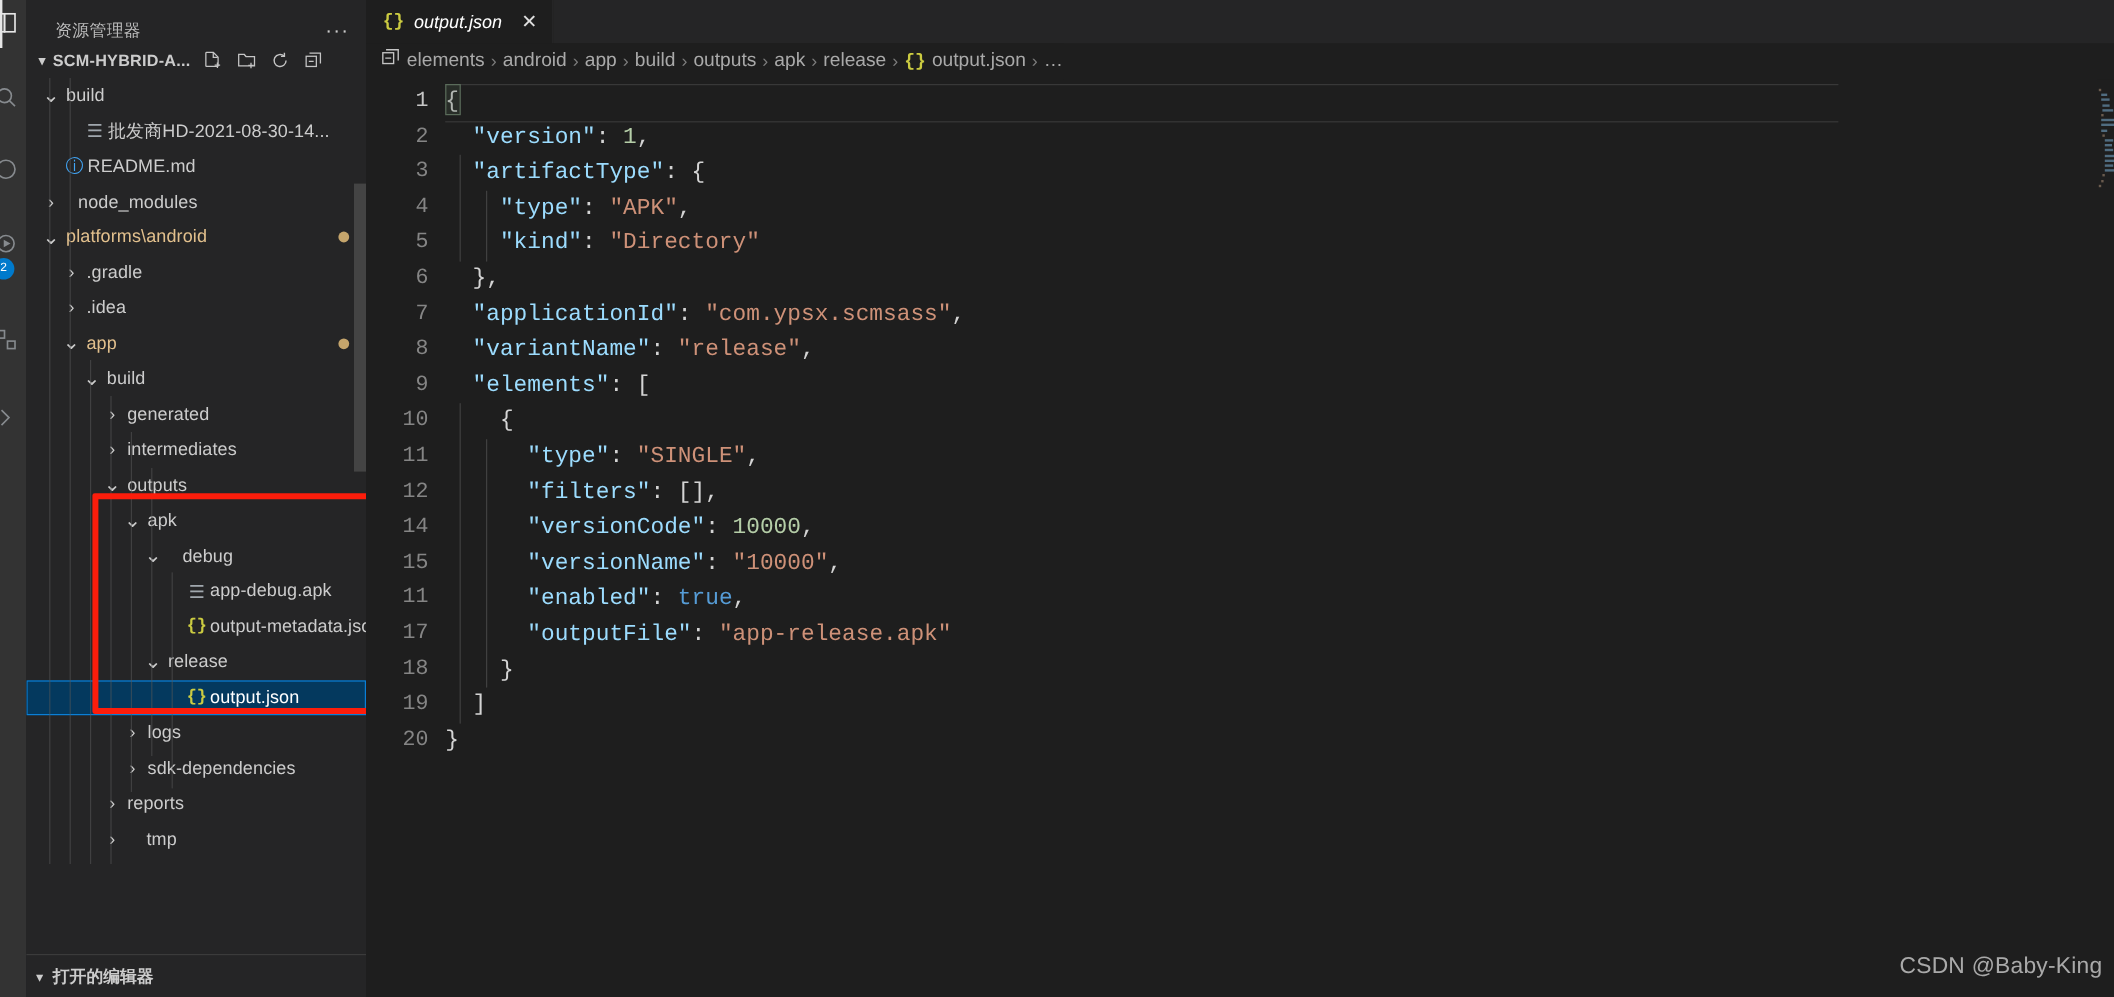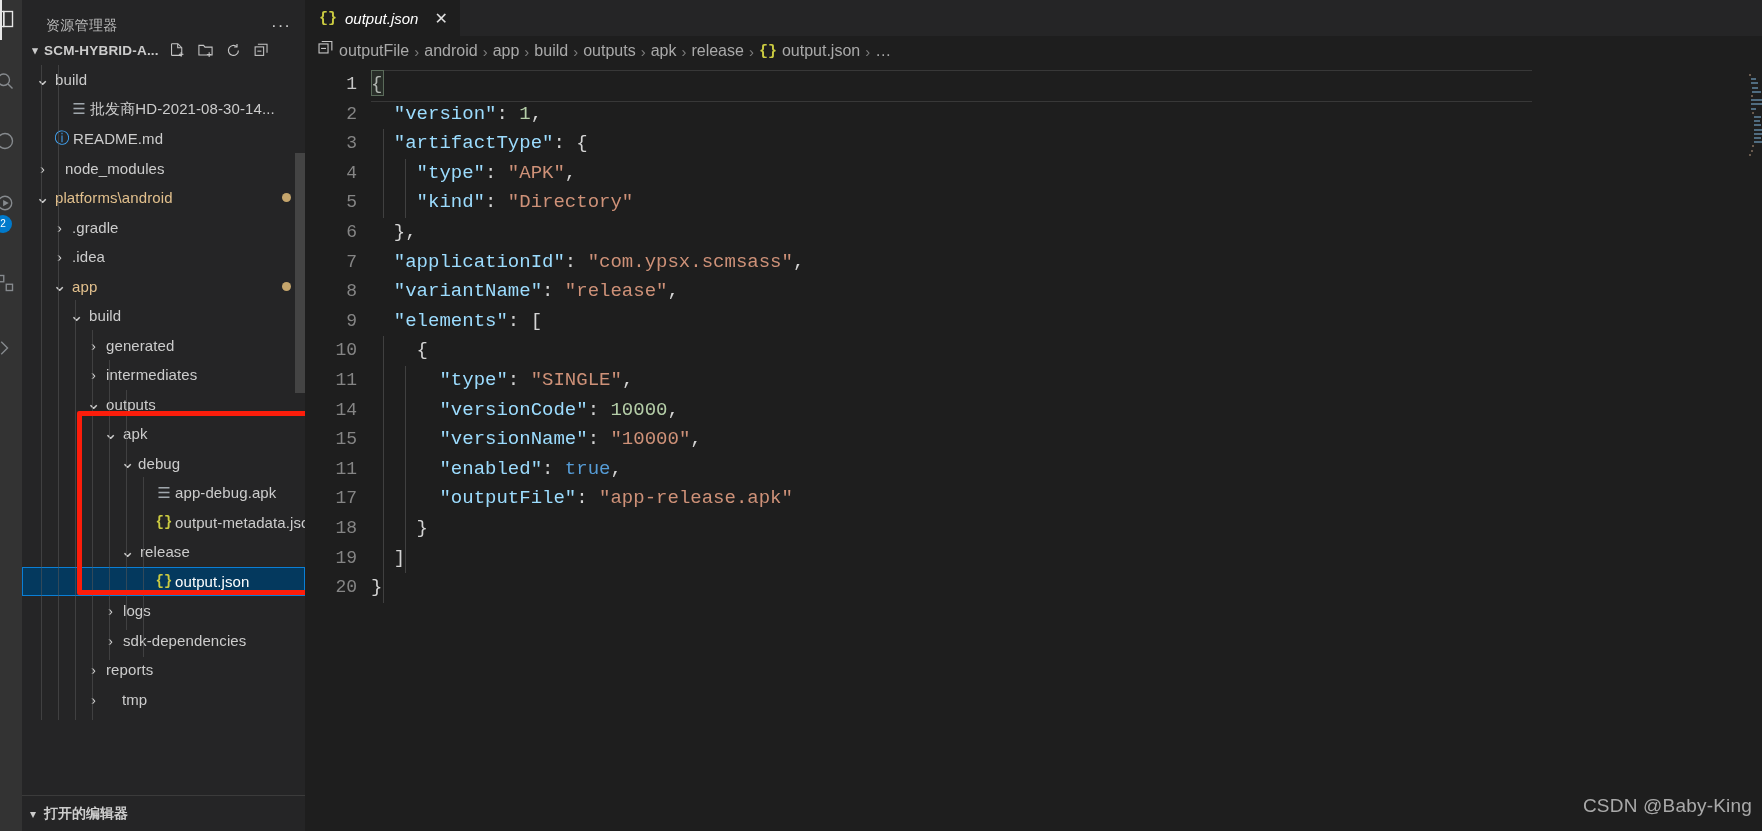--- a/index.html
+++ b/index.html
@@ -303,21 +303,21 @@
             <span class="lbl" style="margin-left: 4px;">outputs</span>
           </div>
           <div class="row">
             <span style="display: inline-block; flex: 0 0 auto; width: 80px;"></span>
             <span class="twisty" style="font-size: 17px; line-height: 8px;">⌄</span>
             <span class="lbl" style="margin-left: 4px;">apk</span>
           </div>
           <div class="row">
             <span style="display: inline-block; flex: 0 0 auto; width: 97px;"></span>
             <span class="twisty" style="font-size: 17px; line-height: 8px;">⌄</span>
-            <span class="lbl" style="margin-left: 2px;">debug</span>
+            <span class="lbl" style="margin-left: 16px;">debug</span>
           </div>
           <div class="row">
             <span style="display: inline-block; flex: 0 0 auto; width: 114px;"></span>
             <span class="twisty"></span>
             <span class="ficon doc">☰</span>
             <span class="lbl">app-debug.apk</span>
           </div>
           <div class="row">
             <span style="display: inline-block; flex: 0 0 auto; width: 114px;"></span>
             <span class="twisty"></span>
@@ -387,21 +387,21 @@
 
     <div class="bc-wrap">
       <span class="split-icon" style="margin-left:14px;">
         <svg width="18" height="18" viewBox="0 0 16 16" fill="none" stroke="currentColor" stroke-width="1">
             <rect x="1.8" y="4.4" width="8" height="8"></rect>
             <polyline points="4.2,2.2 13.2,2.2 13.2,10.2"></polyline>
             <line x1="3.6" y1="8.4" x2="8" y2="8.4"></line>
           </svg>
       </span>
       <div class="breadcrumbs" id="breadcrumbs" style="padding-left:34px;">
-          <span class="bc-item">outputFile</span>
+          <span class="bc-item">elements</span>
           <span class="bc-sep">›</span>
           <span class="bc-item">android</span>
           <span class="bc-sep">›</span>
           <span class="bc-item">app</span>
           <span class="bc-sep">›</span>
           <span class="bc-item">build</span>
           <span class="bc-sep">›</span>
           <span class="bc-item">outputs</span>
           <span class="bc-sep">›</span>
           <span class="bc-item">apk</span>
@@ -453,20 +453,24 @@
             <div class="gutter">9</div>
             <div class="ctext"><span class="p">  </span><span class="k">"elements"</span><span class="p">: [</span></div>
           </div>
           <div class="cline">
             <div class="gutter">10</div>
             <div class="ctext"><span class="p">    {</span></div>
           </div>
           <div class="cline">
             <div class="gutter">11</div>
             <div class="ctext"><span class="p">      </span><span class="k">"type"</span><span class="p">: </span><span class="s">"SINGLE"</span><span class="p">,</span></div>
+          </div>
+          <div class="cline">
+            <div class="gutter">12</div>
+            <div class="ctext"><span class="p">      </span><span class="k">"filters"</span><span class="p">: [],</span></div>
           </div>
           <div class="cline">
             <div class="gutter">14</div>
             <div class="ctext"><span class="p">      </span><span class="k">"versionCode"</span><span class="p">: </span><span class="n">10000</span><span class="p">,</span></div>
           </div>
           <div class="cline">
             <div class="gutter">15</div>
             <div class="ctext"><span class="p">      </span><span class="k">"versionName"</span><span class="p">: </span><span class="s">"10000"</span><span class="p">,</span></div>
           </div>
           <div class="cline">

